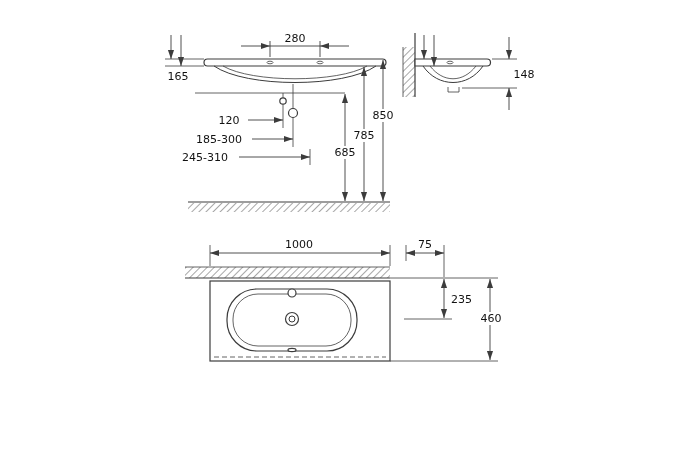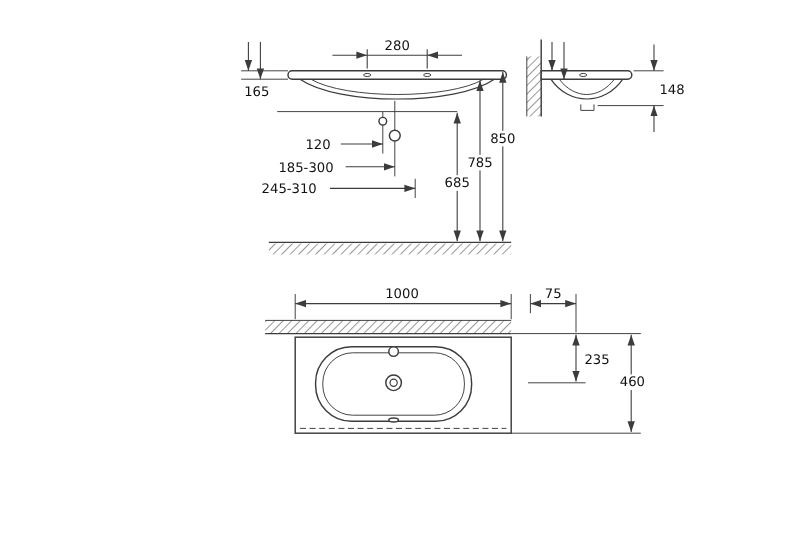--- a/index.html
+++ b/index.html
@@ -3,21 +3,20 @@
 <meta charset="utf-8">
 <style>
   html, body { margin: 0; padding: 0; background: #ffffff; }
   .canvas {
     position: relative;
     width: 602px;
     height: 450px;
     background: #ffffff;
     overflow: hidden;
     font-family: "DejaVu Sans", sans-serif;
-    margin-left: 36px;
   }
   .ln   { stroke: #3c3c3c; stroke-width: 1;   fill: none; }
   .ln2  { stroke: #3c3c3c; stroke-width: 1.2; fill: none; }
   .thin { stroke: #3c3c3c; stroke-width: 0.8; fill: none; }
   .dim  { stroke: #3c3c3c; stroke-width: 0.9; fill: none; }
   .shape { stroke: #3c3c3c; stroke-width: 1.2; fill: #ffffff; }
   .bg   { fill: #ffffff; stroke: none; }
   .hatchfill { fill: url(#hatch); stroke: none; }
   .txt { font: 11px "DejaVu Sans", sans-serif; fill: #111111; }
   .dashed { stroke-dasharray: 5,3; }

